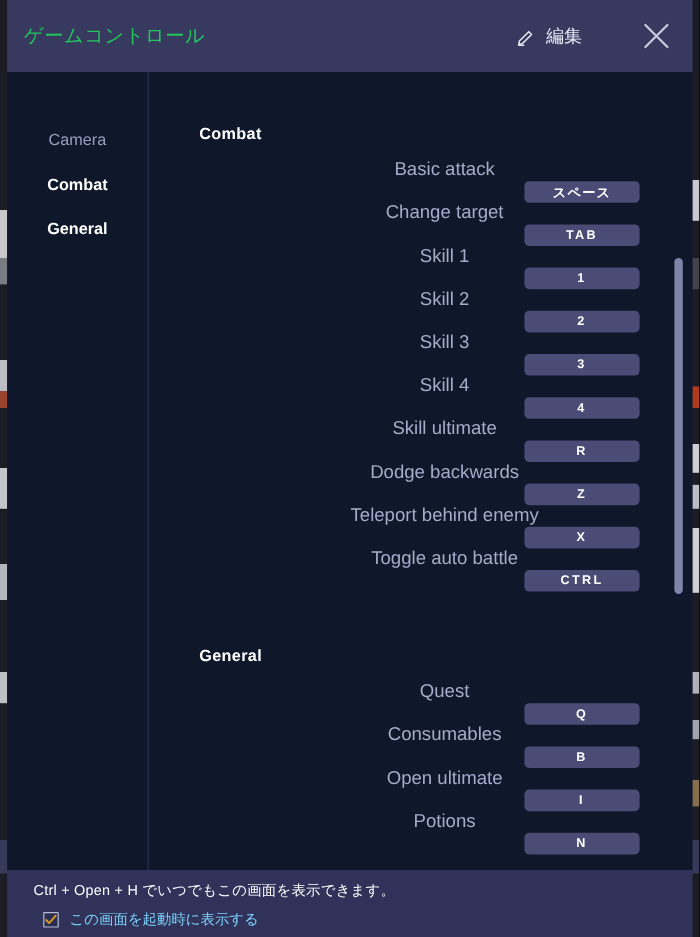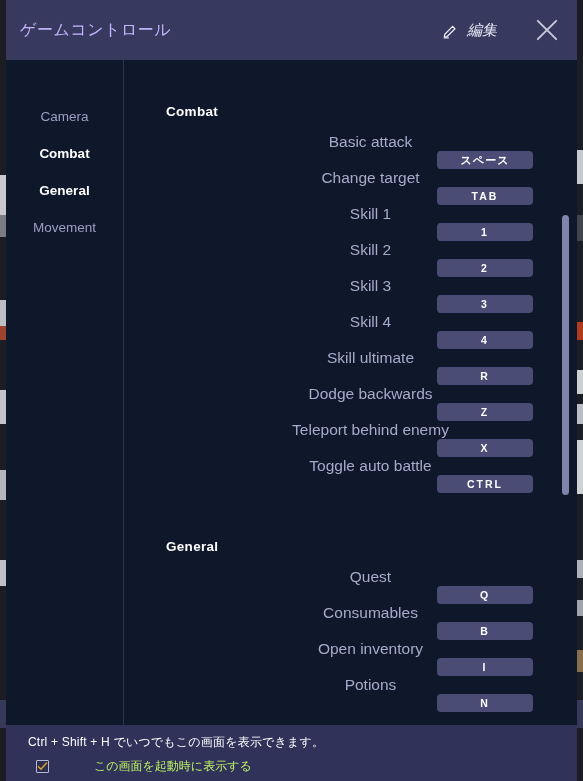--- a/index.html
+++ b/index.html
@@ -58,31 +58,30 @@
     height: 60px;
     flex: 0 0 60px;
     background: #373a5e;
     display: flex;
     align-items: center;
     padding: 0 0 0 14px;
     box-sizing: border-box;
   }
   .title-text {
     font-size: 16px;
-    color: #c4b5fd;
+    color: #22c55e;
     letter-spacing: 0.5px;
     white-space: nowrap;
   }
   .titlebar-actions {
     margin-left: auto;
     display: flex;
     align-items: center;
-    gap: 0;
+    gap: 12px;
     padding-right: 8px;
-    font-style: italic;
   }
   .edit-button {
     display: flex;
     align-items: center;
     gap: 8px;
     cursor: pointer;
     padding: 6px 10px;
   }
   .pencil-icon {
     width: 17px;
@@ -244,23 +243,22 @@
     background: #2c2e52;
     display: flex;
     align-items: center;
     justify-content: center;
     box-sizing: border-box;
     flex: 0 0 13px;
   }
   .check-glyph { width: 11px; height: 11px; display: block; }
   .footer-check-label {
     font-size: 12px;
-    color: #bef264;
-    white-space: nowrap;
-    margin-left: 36px;
+    color: #7dd3fc;
+    white-space: nowrap;
   }
 </style>
 </head>
 <body>
 
 <div id="app">
 
   <div class="bg-sliver left">
     <div class="bg-blob" style="top:175px;height:40px;background:#e8e8ea;"></div>
     <div class="bg-blob" style="top:215px;height:22px;background:#8b8d94;"></div>
@@ -307,21 +305,20 @@
 
       </div>
     </div>
 
     <div class="body-area">
 
       <div class="sidebar">
         <div class="nav-item">Camera</div>
         <div class="nav-item active">Combat</div>
         <div class="nav-item active">General</div>
-        <div class="nav-item">Movement</div>
       </div>
 
       <div class="content">
         <div class="scroll-inner">
 
           <div class="section">
             <div class="section-title">Combat</div>
 
             <div class="binding-row">
               <span class="binding-label">Basic attack</span>
@@ -370,40 +367,40 @@
 
             <div class="binding-row">
               <span class="binding-label">Quest</span>
               <span class="key-chip">Q</span>
             </div>
             <div class="binding-row">
               <span class="binding-label">Consumables</span>
               <span class="key-chip">B</span>
             </div>
             <div class="binding-row">
-              <span class="binding-label">Open inventory</span>
+              <span class="binding-label">Open ultimate</span>
               <span class="key-chip">I</span>
             </div>
             <div class="binding-row">
               <span class="binding-label">Potions</span>
               <span class="key-chip">N</span>
             </div>
           </div>
 
         </div>
 
         <div class="scrollbar-track">
           <div class="scrollbar-thumb"></div>
         </div>
       </div>
 
     </div>
 
     <div class="footer">
-      <div class="footer-hint">Ctrl + Shift + H でいつでもこの画面を表示できます。</div>
+      <div class="footer-hint">Ctrl + Open + H でいつでもこの画面を表示できます。</div>
       <div class="footer-check-row">
         <span class="checkbox">
           <svg class="check-glyph" viewBox="0 0 12 12">
             <path d="M1.6 6.2 L4.3 9.0 L10.3 2.2" fill="none" stroke="#d99b28" stroke-width="1.7" stroke-linecap="round" stroke-linejoin="round"></path>
           </svg>
         </span>
         <span class="footer-check-label">この画面を起動時に表示する</span>
       </div>
     </div>
 

